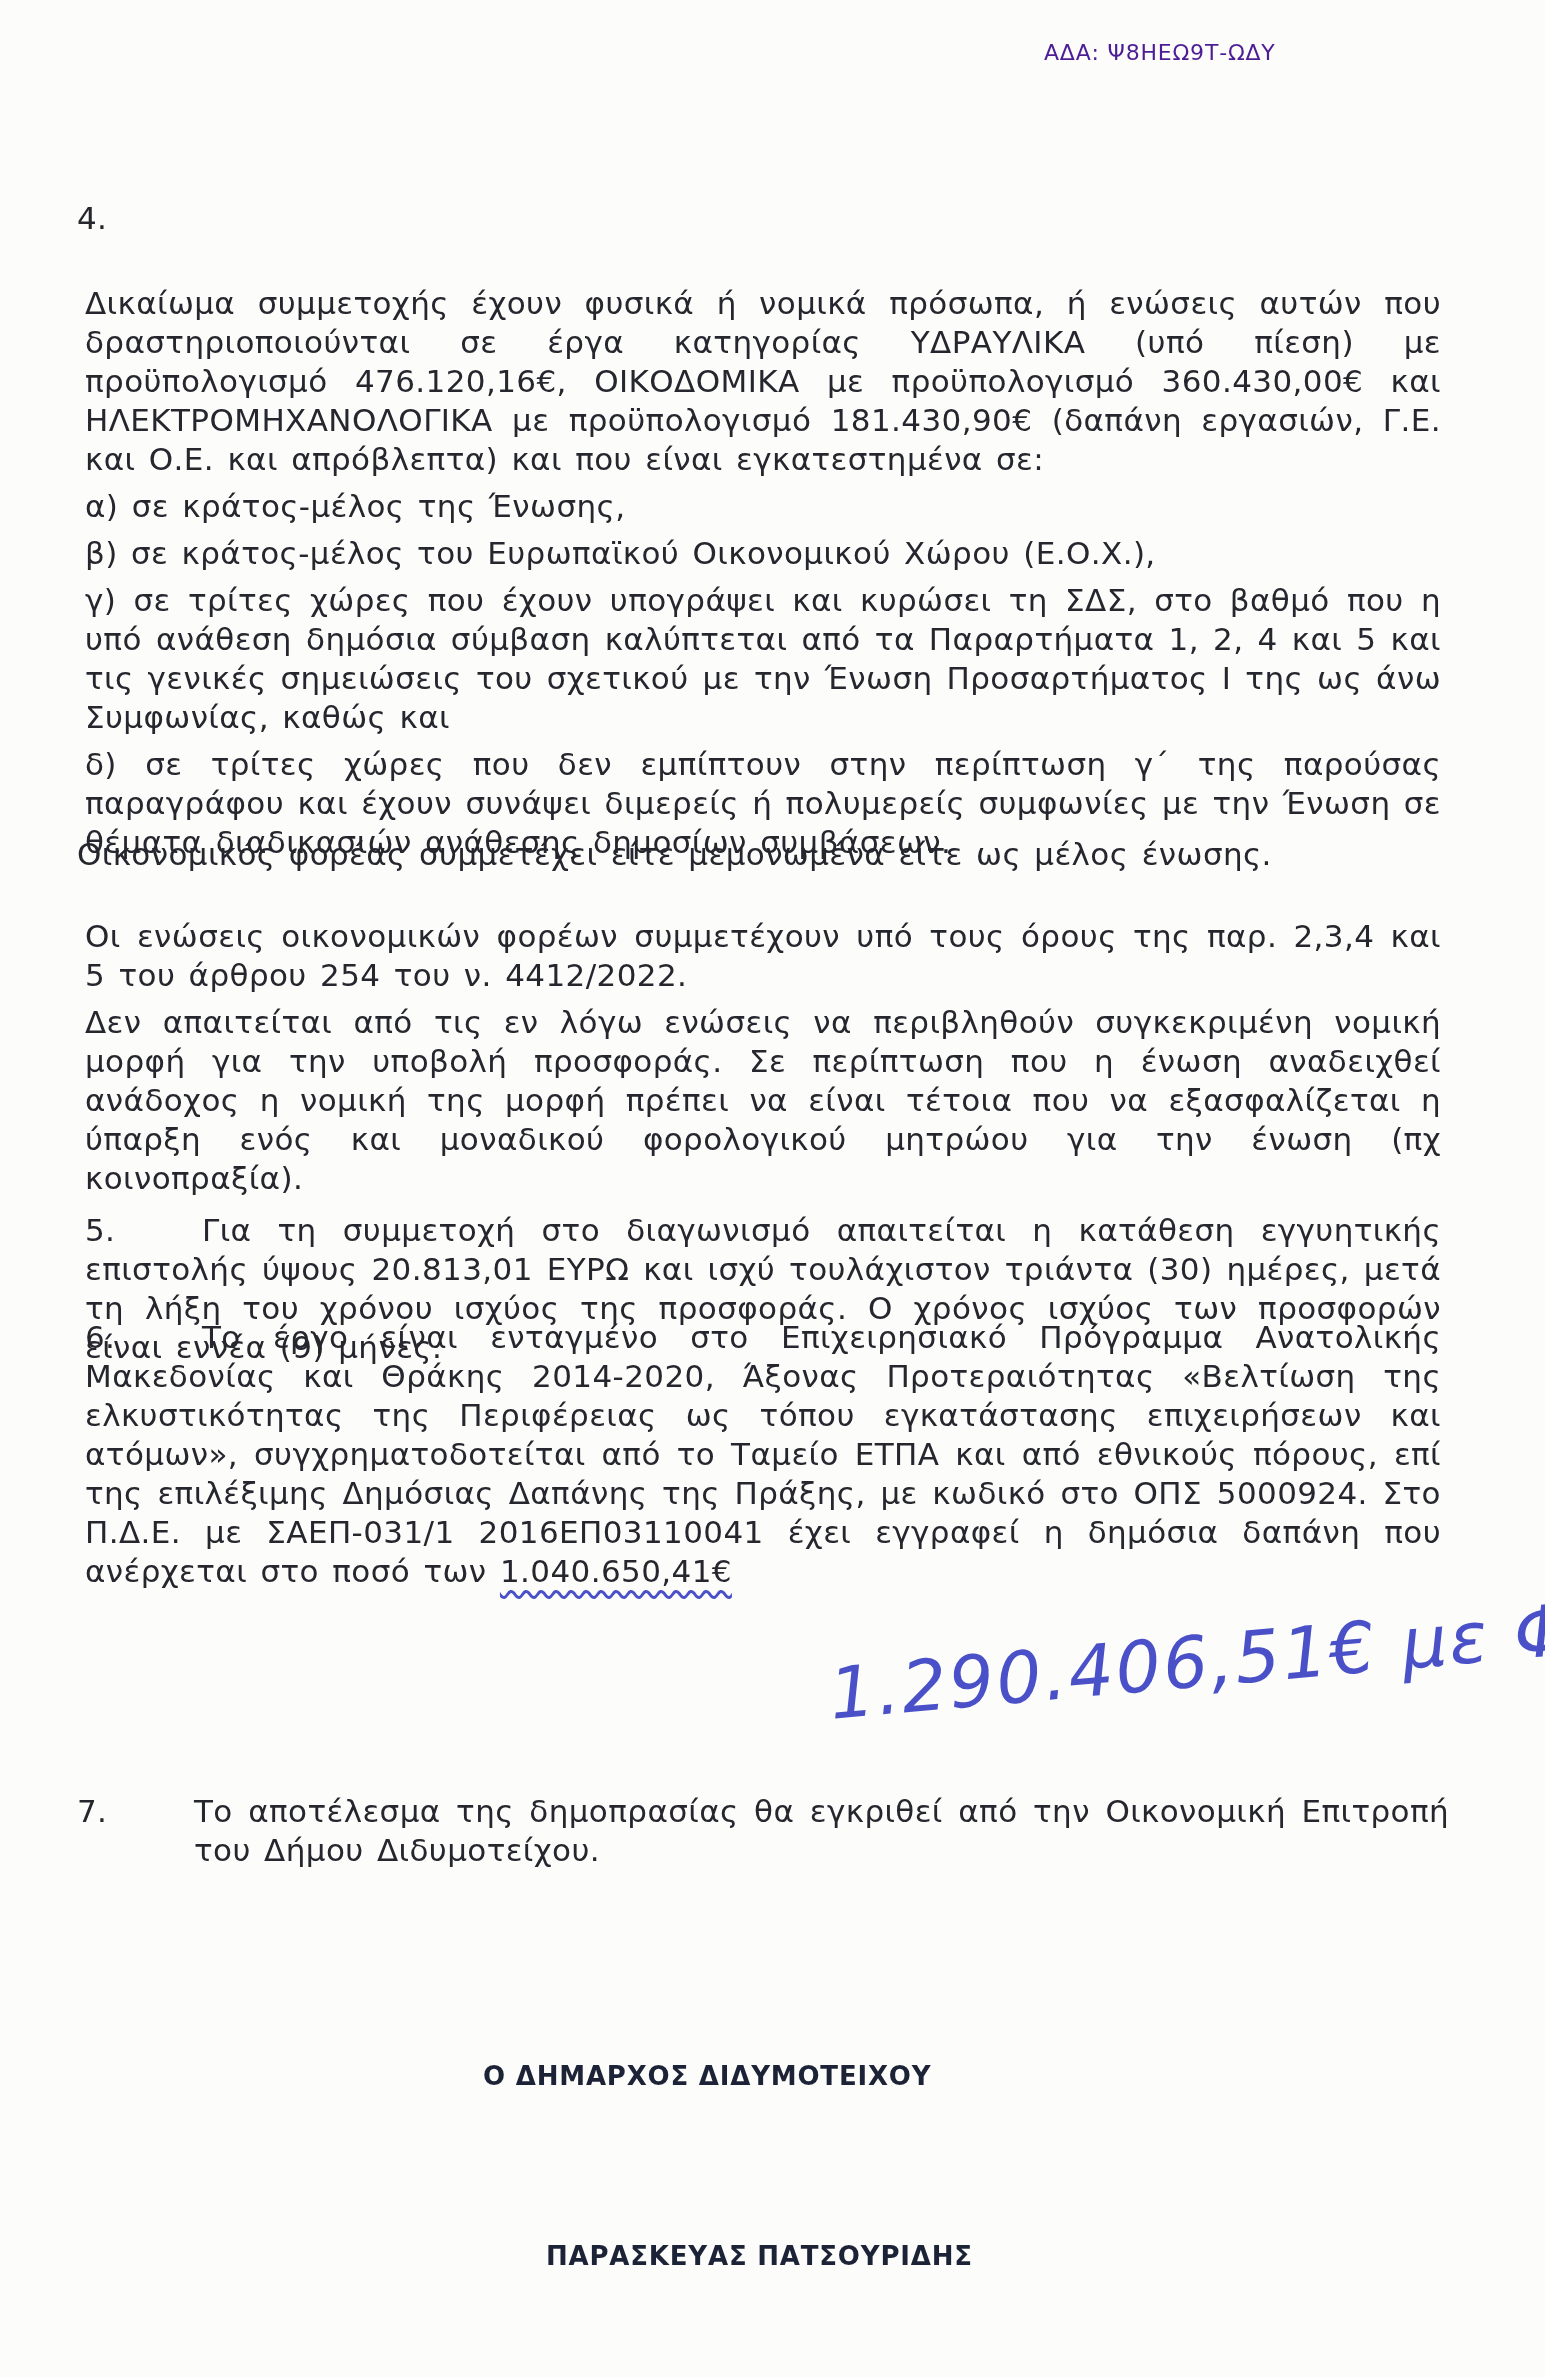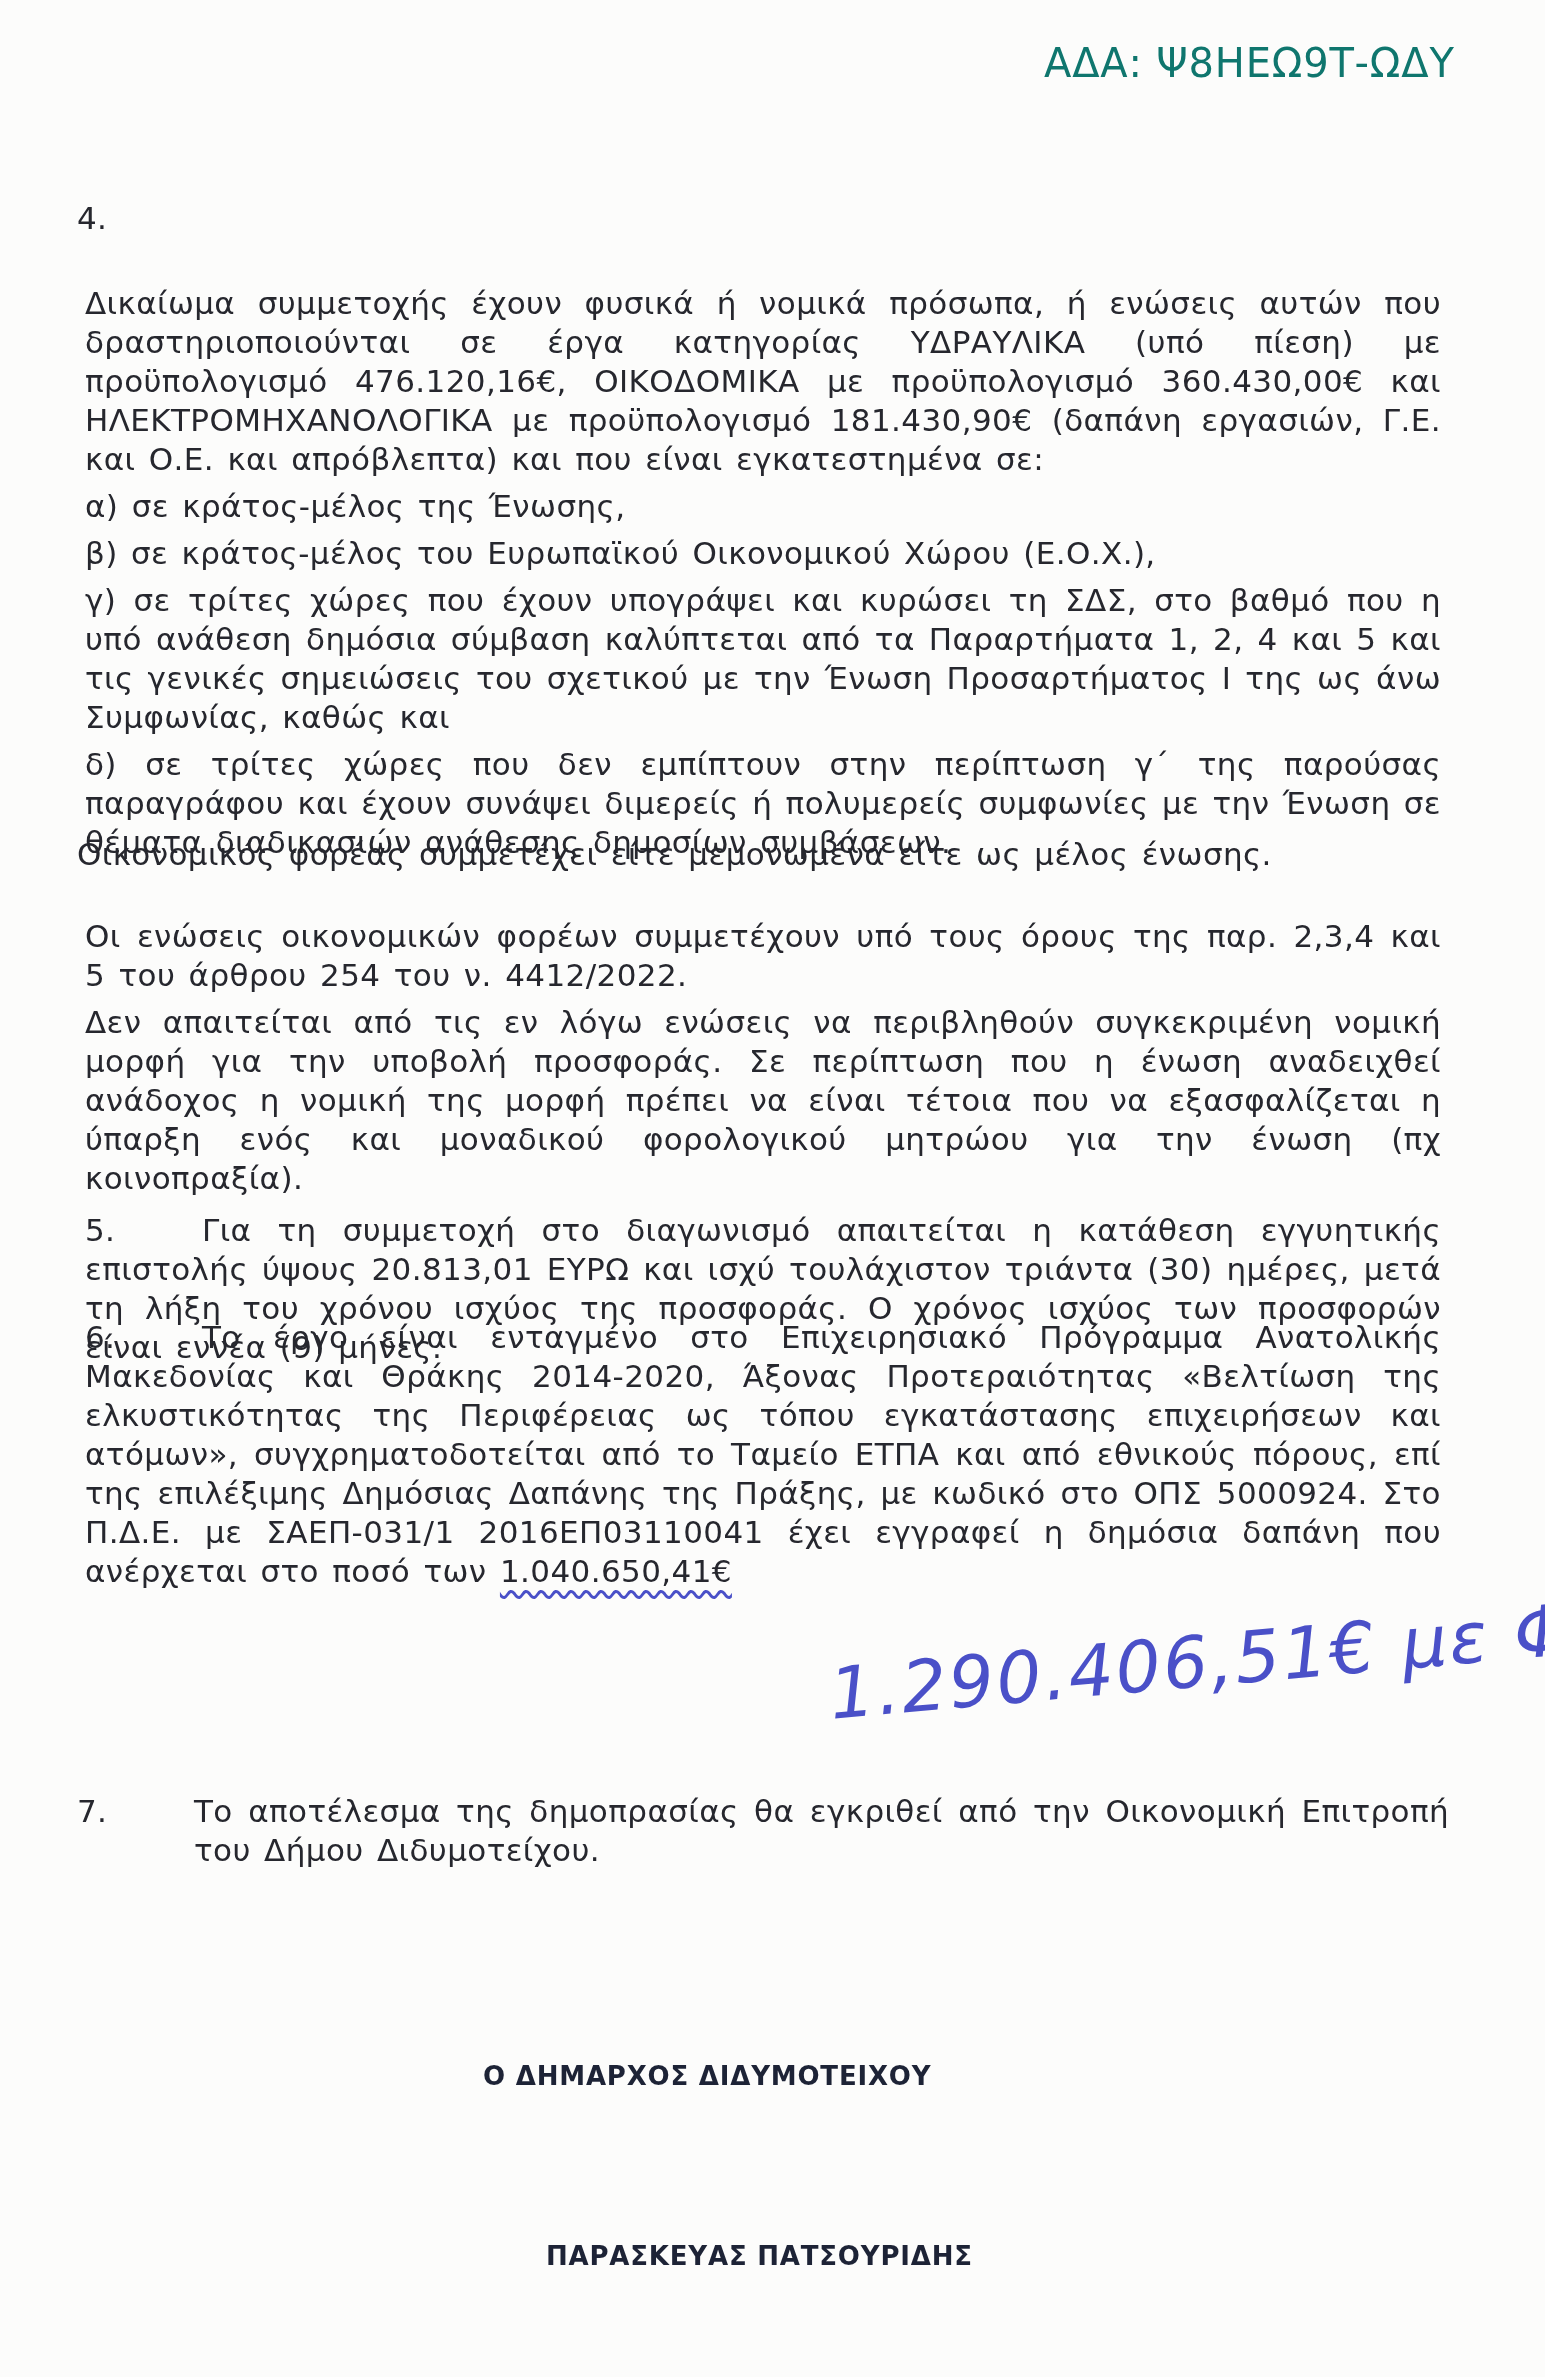--- a/index.html
+++ b/index.html
@@ -10,23 +10,23 @@
     margin:0 auto;
     background:#fcfcfb;
     font-family:"DejaVu Sans","Liberation Sans",sans-serif;
     color:#26272e;
     overflow:hidden;
   }
   .ada{
     position:absolute;
     left:1044px;
     top:40px;
-    font-size:40px;
+    font-size:22px;
     letter-spacing:0.8px;
-    color:#0f766e;
+    color:#4c1d95;
     white-space:nowrap;
   }
   .abs{
     position:absolute;
     left:77px;
     width:1372px;
   }
   .doc-text{
     font-size:31px;
     line-height:39px;

